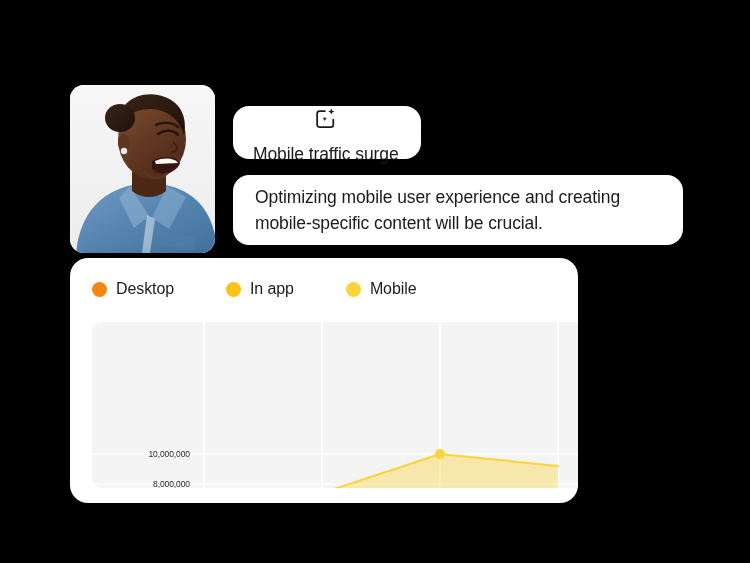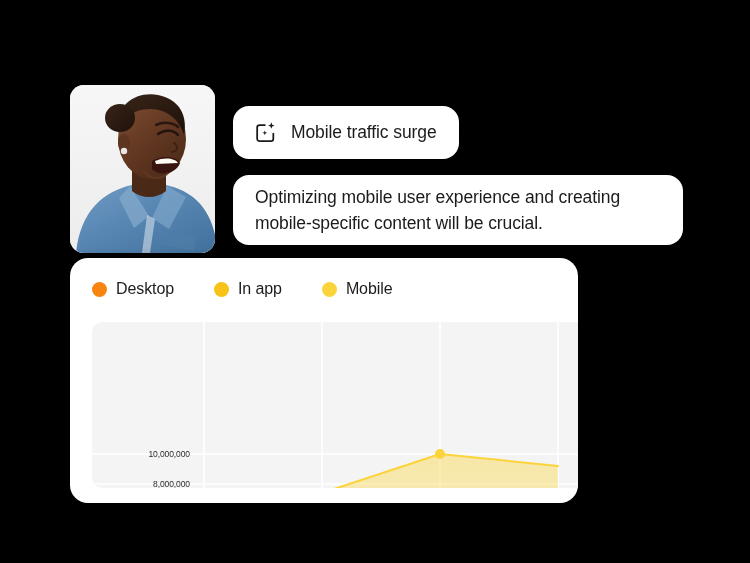--- a/index.html
+++ b/index.html
@@ -28,20 +28,21 @@
     border-radius: 16px;
     box-shadow: 0 2px 10px rgba(0,0,0,0.35);
     display: flex;
     align-items: center;
   }
   .bubble-title {
     left: 233px; top: 106px;
     height: 53px;
     padding: 0 22px 0 20px;
     gap: 13px;
+    flex-direction: column;
   }
   .bubble-title .label {
     font-size: 17.5px;
     color: #1b1b1b;
     letter-spacing: -0.1px;
     white-space: nowrap;
   }
   .ai-icon { width: 25px; height: 25px; flex: none; display: block; }
 
   .bubble-body {
@@ -62,21 +63,21 @@
     width: 508px; height: 245px;
     background: #ffffff;
     border-radius: 18px;
     box-shadow: 0 3px 14px rgba(0,0,0,0.40);
     overflow: hidden;
   }
 
   .legend {
     position: absolute; left: 22px; top: 22px;
     display: flex; align-items: flex-start;
-    gap: 0;
+    gap: 12px;
   }
   .legend-item {
     display: flex; align-items: center; gap: 9px;
     margin-right: 40px;
   }
   .legend-dot {
     width: 15px; height: 15px; border-radius: 50%;
     flex: none;
   }
   .legend-label {

